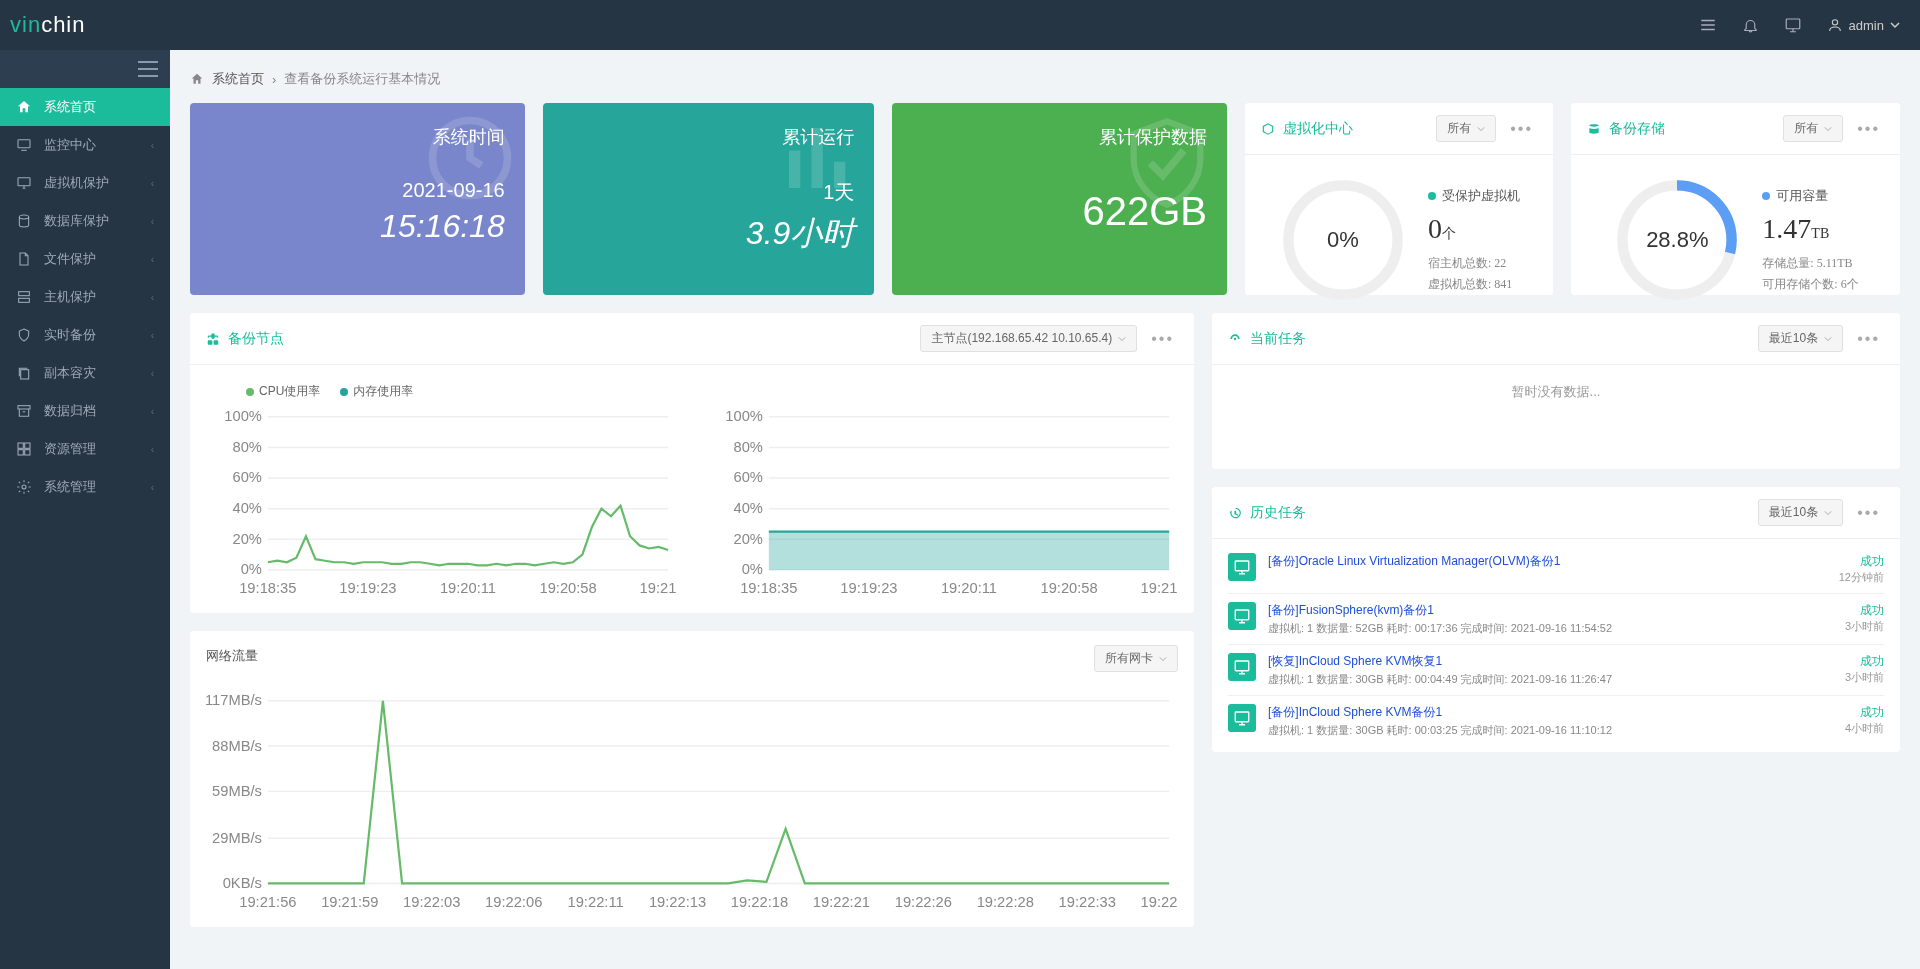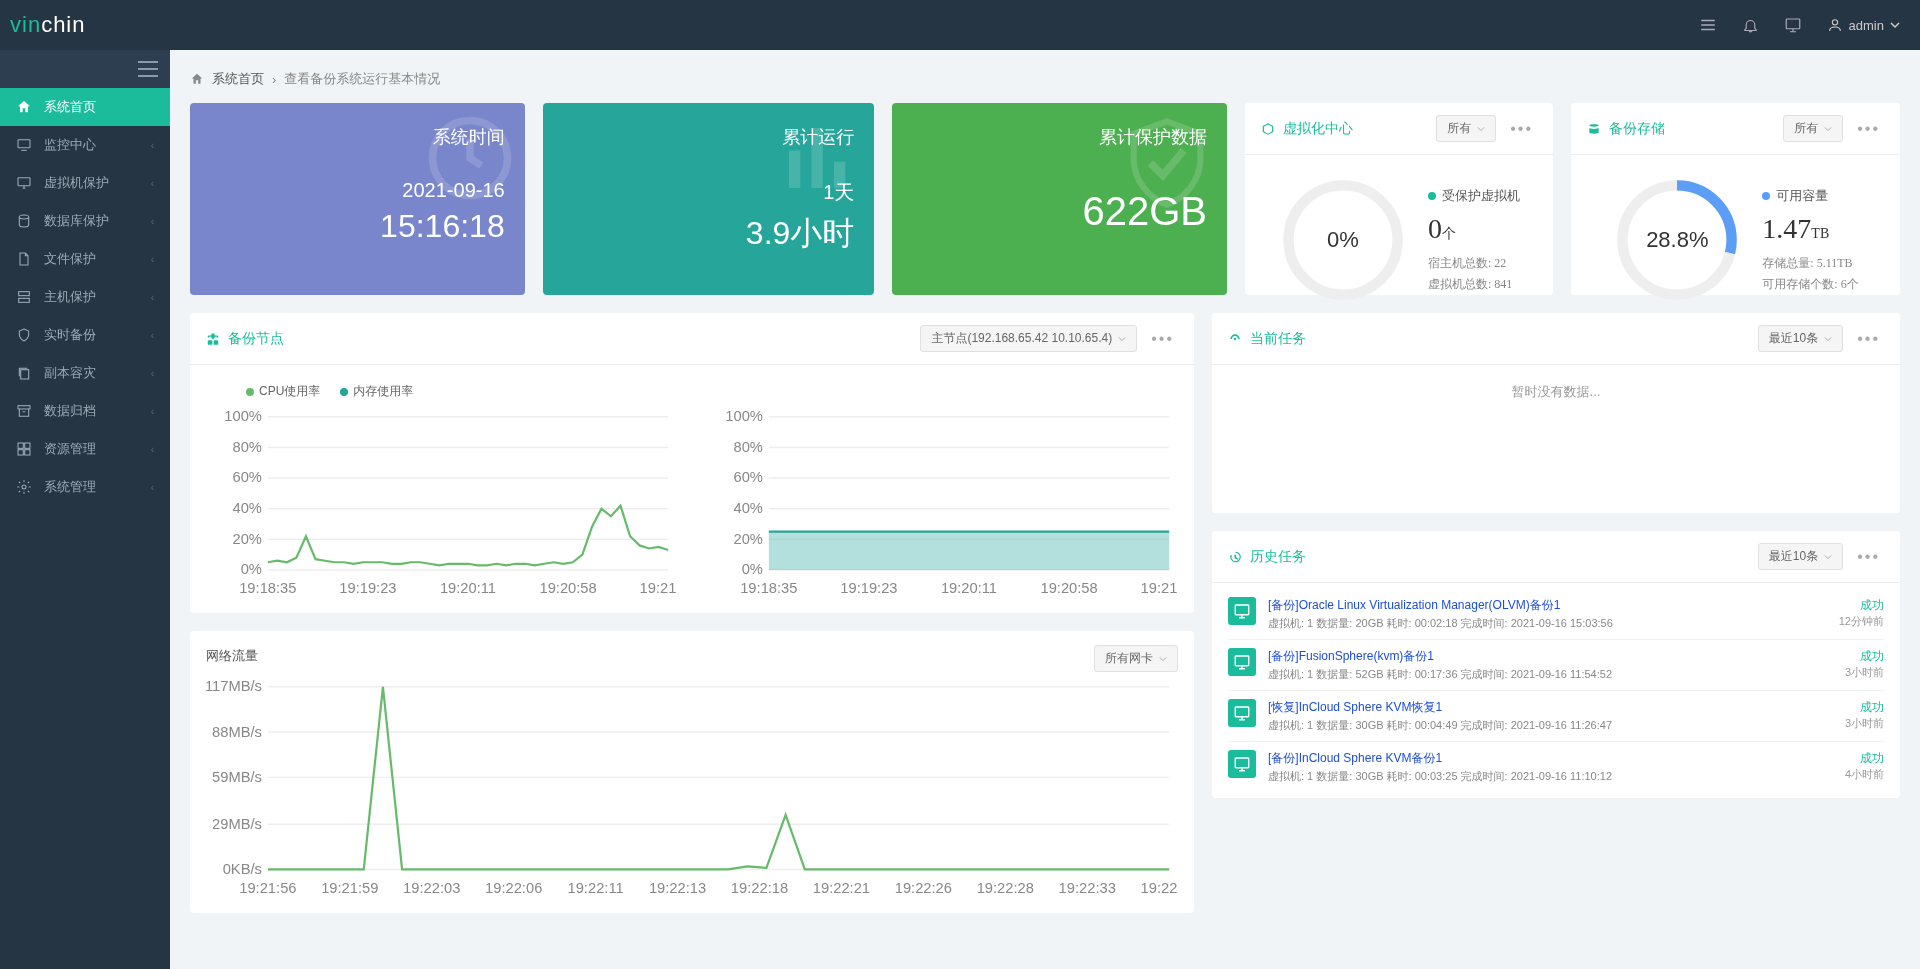--- a/index.html
+++ b/index.html
@@ -33,21 +33,21 @@
     .row { display: flex; gap: 18px; }
     
     
     .stat-cards { display: flex; gap: 18px; text-align: right; }
     .stat-card { flex: 1; border-radius: 4px; padding: 22px 20px; color: #fff; position: relative; overflow: hidden; height: 192px; }
     .stat-card.purple { background: #7986cb; }
     .stat-card.teal { background: #26a69a; padding-left: 17px; }
     .stat-card.green { background: #4caf50; }
     .stat-card h4 { font-size: 18px; font-weight: 400; margin-bottom: 30px; }
     .stat-card .line1 { font-size: 20px; margin-bottom: 6px; font-weight: 300; }
-    .stat-card .line2 { font-size: 32px; font-weight: 400; }
+    .stat-card .line2 { font-size: 32px; font-weight: 400; font-style: italic; }
     .stat-card .big { font-size: 40px; font-weight: 400; margin-top: 40px; }
     .stat-card .bg-icon { position: absolute; right: 10px; top: 10px; opacity: 0.15; }
     
     
     .panel { background: #fff; border-radius: 4px; margin-bottom: 18px; }
     .panel-header { padding: 12px 16px; display: flex; align-items: center; border-bottom: 1px solid #eee; }
     .panel-header .icon { color: #1abc9c; margin-right: 8px; }
     .panel-header .title { color: #1abc9c; font-size: 14px; font-weight: 500; }
     .panel-header .controls { margin-left: auto; display: flex; align-items: center; gap: 10px; }
     .panel-body { padding: 14px 16px; }
@@ -452,21 +452,21 @@
                     <path d="M42,84L48.476190476190474,84L54.95238095238095,84L61.42857142857143,84L67.9047619047619,84L74.38095238095238,84L80.85714285714286,84L87.33333333333333,84L93.80952380952381,84L100.28571428571428,84L106.76190476190476,84L113.23809523809524,84L119.71428571428571,84L126.19047619047619,84L132.66666666666666,84L139.14285714285714,84L145.61904761904762,84L152.0952380952381,84L158.57142857142856,84L165.04761904761904,84L171.52380952380952,84L178,84L184.47619047619048,84L190.95238095238096,84L197.42857142857142,84L203.9047619047619,84L210.38095238095238,84L216.85714285714286,84L223.33333333333331,84L229.8095238095238,84L236.28571428571428,84L242.76190476190476,84L249.23809523809524,84L255.71428571428572,84L262.1904761904762,84L268.6666666666667,84L275.1428571428571,84L281.6190476190476,84L288.0952380952381,84L294.57142857142856,84L301.04761904761904,84L307.5238095238095,84L314,84L314,110L42,110Z" fill="#26a69a" fill-opacity="0.35"></path>
                     <path d="M42,84L48.476190476190474,84L54.95238095238095,84L61.42857142857143,84L67.9047619047619,84L74.38095238095238,84L80.85714285714286,84L87.33333333333333,84L93.80952380952381,84L100.28571428571428,84L106.76190476190476,84L113.23809523809524,84L119.71428571428571,84L126.19047619047619,84L132.66666666666666,84L139.14285714285714,84L145.61904761904762,84L152.0952380952381,84L158.57142857142856,84L165.04761904761904,84L171.52380952380952,84L178,84L184.47619047619048,84L190.95238095238096,84L197.42857142857142,84L203.9047619047619,84L210.38095238095238,84L216.85714285714286,84L223.33333333333331,84L229.8095238095238,84L236.28571428571428,84L242.76190476190476,84L249.23809523809524,84L255.71428571428572,84L262.1904761904762,84L268.6666666666667,84L275.1428571428571,84L281.6190476190476,84L288.0952380952381,84L294.57142857142856,84L301.04761904761904,84L307.5238095238095,84L314,84" fill="none" stroke="#26a69a" stroke-width="1.5"></path>
                   </svg>
                 </div>
             </div>
           </div>
         </div>
 
         <div class="panel">
           <div class="panel-body">
-            <div style="display:flex;align-items:center;margin-bottom:6px">
+            <div style="display:flex;align-items:center;margin-bottom:20px">
               <span class="chart-title">网络流量</span>
               <div style="margin-left:auto">
                   <span class="dropdown-btn">
                     <span>所有网卡</span> 
                     <svg width="8" height="8" viewBox="0 0 10 10">
                       <path d="M1 3l4 4 4-4" fill="none" stroke="#999"></path>
                     </svg>
                   </span>
                 </div>
             </div>
@@ -495,21 +495,21 @@
                   <text class="axis-text" x="598.3636363636364" y="146" text-anchor="middle">19:22:33</text>
                   <text class="axis-text" x="654" y="146" text-anchor="middle">19:22:33</text>
                   <path d="M42,130L55.02127659574468,130L68.04255319148936,130L81.06382978723404,130L94.08510638297872,130L107.1063829787234,130L120.12765957446808,6L133.14893617021278,130L146.17021276595744,130L159.1914893617021,130L172.2127659574468,130L185.2340425531915,130L198.25531914893617,130L211.27659574468086,130L224.29787234042553,130L237.31914893617022,130L250.3404255319149,130L263.36170212765956,130L276.3829787234042,130L289.4042553191489,130L302.4255319148936,130L315.4468085106383,130L328.468085106383,130L341.48936170212767,130L354.51063829787233,130L367.531914893617,127.88034188034187L380.5531914893617,128.94017094017093L393.5744680851064,92.90598290598291L406.59574468085106,130L419.6170212765957,130L432.63829787234044,130L445.65957446808505,130L458.6808510638298,130L471.7021276595745,130L484.72340425531917,130L497.74468085106383,130L510.7659574468085,130L523.7872340425532,130L536.8085106382978,130L549.8297872340426,130L562.8510638297872,130L575.8723404255319,130L588.8936170212766,130L601.9148936170212,130L614.936170212766,130L627.9574468085107,130L640.9787234042553,130L654,130" fill="none" stroke="#66bb6a" stroke-width="1.5"></path>
                 </svg>
               </div>
           </div>
         </div>
       </div>
 
       <div style="width:688px">
-        <div class="panel" style="height:200px">
+        <div class="panel" style="height:156px">
           <div class="panel-header">
             <span class="icon">
                 <svg width="14" height="14" viewBox="0 0 24 24">
                   <path fill="#1abc9c" d="M12 4a8 8 0 018 8h-3a5 5 0 00-10 0H4a8 8 0 018-8zm0 6a2 2 0 012 2 2 2 0 11-2-2z"></path>
                 </svg>
               </span>
             <span class="title">当前任务</span>
             <div class="controls">
               <span class="dropdown-btn">
                   <span>最近10条</span> 
@@ -544,21 +544,20 @@
           <div class="panel-body" id="history-list" style="padding-top:6px;padding-bottom:6px">
               <div class="task-item">
     <div class="task-icon">
                   <svg width="18" height="18" viewBox="0 0 24 24">
                     <rect x="3" y="4" width="18" height="13" rx="1" fill="none" stroke="#fff" stroke-width="1.8"></rect>
                     <path d="M8 21h8m-4-4v4" stroke="#fff" stroke-width="1.8"></path>
                   </svg>
                 </div>
     <div class="task-body">
       <div class="task-title">[备份]Oracle Linux Virtualization Manager(OLVM)备份1</div>
-      <div class="task-detail">虚拟机: 1 数据量: 20GB 耗时: 00:02:18 完成时间: 2021-09-16 15:03:56</div>
     </div>
     <div class="task-status">
       <div class="s">成功</div>
       <div class="t">12分钟前</div>
     </div>
               </div>
               <div class="task-item">
     <div class="task-icon">
                   <svg width="18" height="18" viewBox="0 0 24 24">
                     <rect x="3" y="4" width="18" height="13" rx="1" fill="none" stroke="#fff" stroke-width="1.8"></rect>

